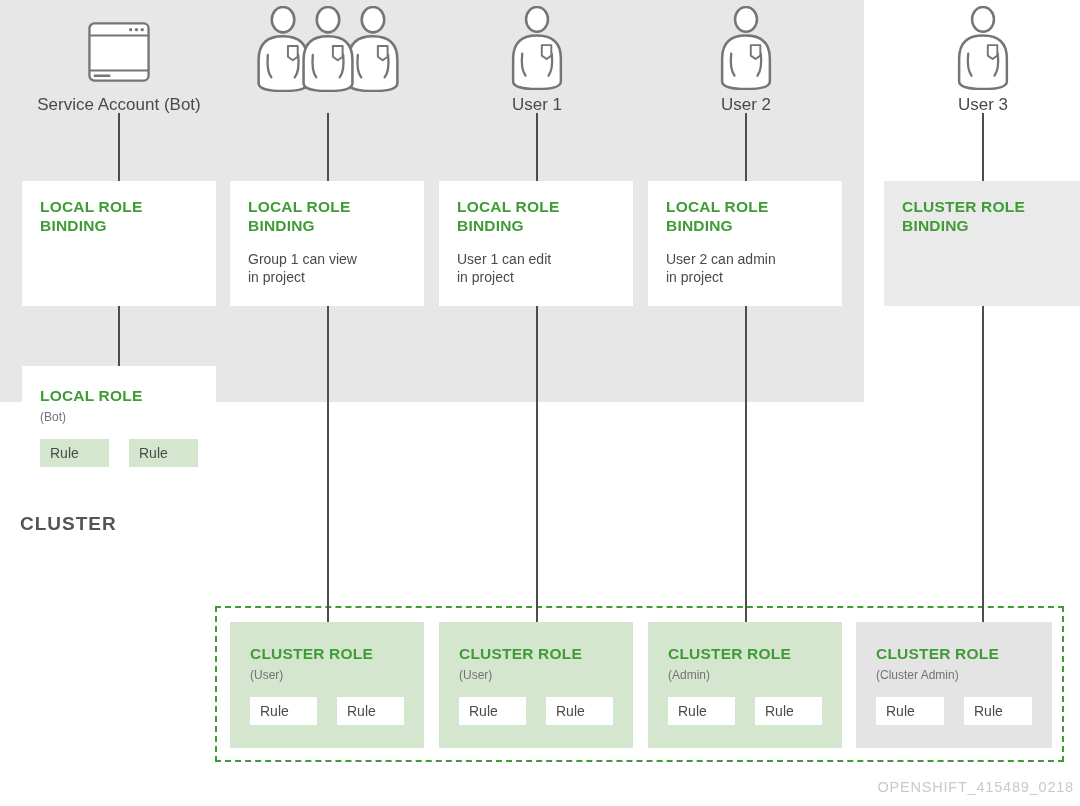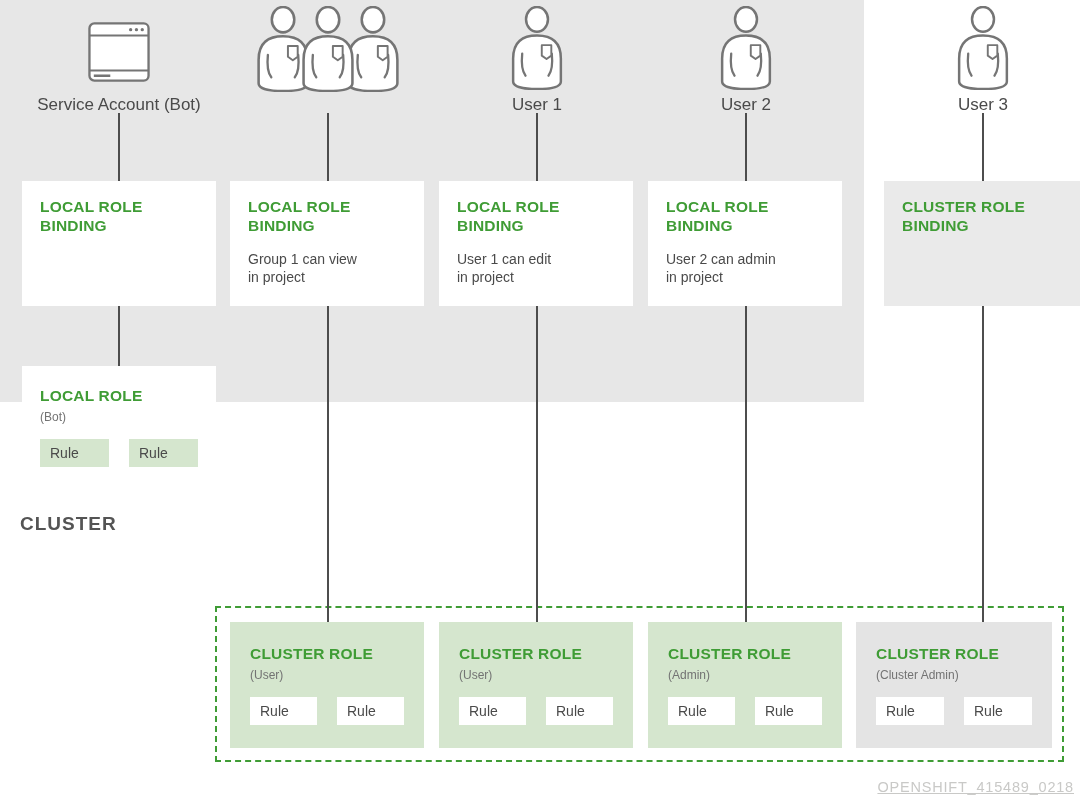--- a/index.html
+++ b/index.html
@@ -54,21 +54,21 @@
   }
   .chip.green { background:#d5e6ce; }
   .chip.white { background:#ffffff; }
 
   .project-label {
     position:absolute; left:20px; top:513px; z-index:1;
     font-size:19px; font-weight:bold; color:#545454; letter-spacing:1px;
   }
   .watermark {
     position:absolute; right:6px; top:779px; z-index:2;
-    font-size:14.5px; color:#c9c9c7; letter-spacing:.8px;text-decoration:underline;
+    font-size:14.5px; color:#c9c9c7; letter-spacing:.8px;
   }
 </style>
 </head>
 <body>
 
 <div class="canvas">
 
   <svg width="0" height="0" style="position:absolute" aria-hidden="true">
     <defs>
       <g id="person">

